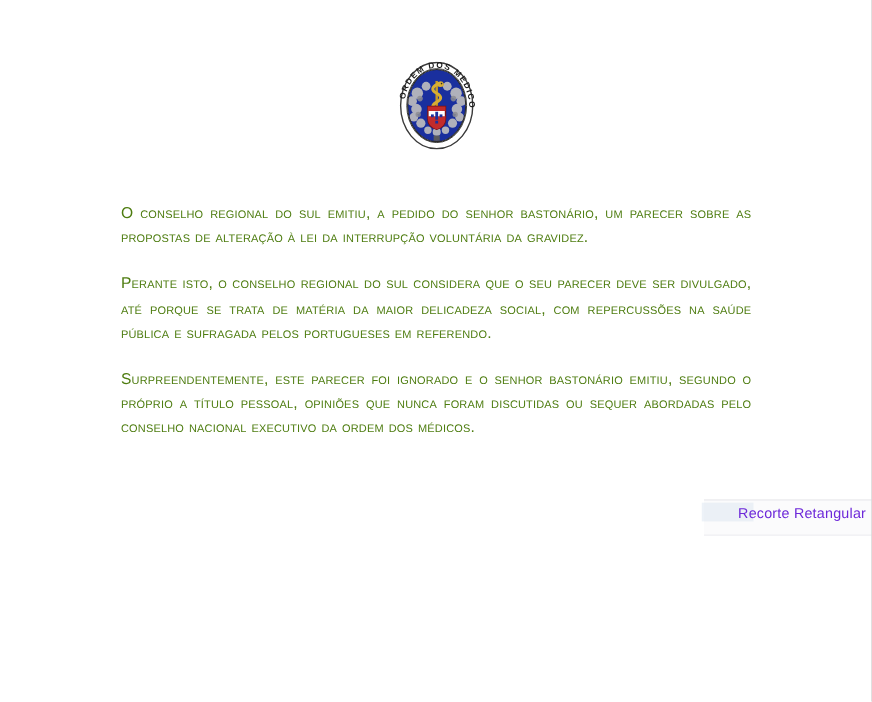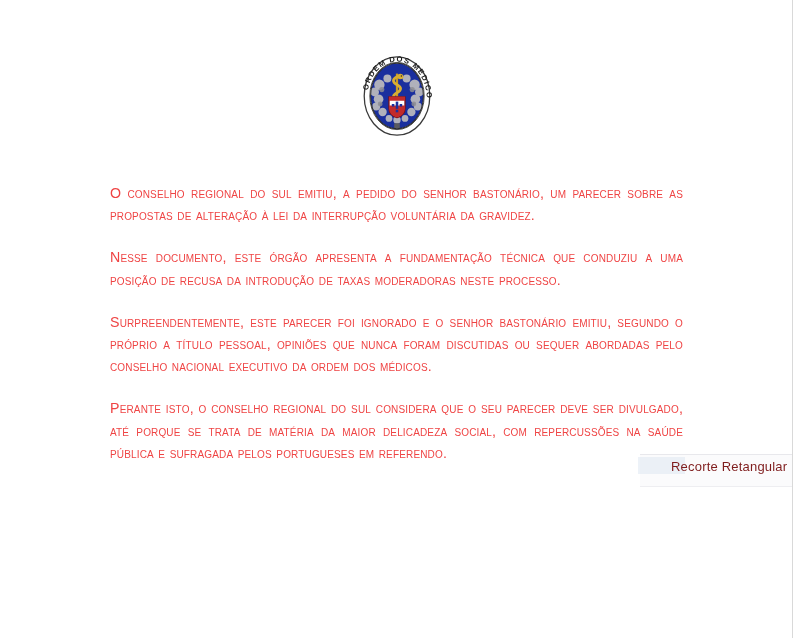--- a/index.html
+++ b/index.html
@@ -82,21 +82,21 @@
   .body-block {
     margin: 0 auto;
     padding-top: 42px;
     width: 573px;
   }
   p.para {
     margin: 0 0 20px 0;
     text-align: justify;
     font-size: 14.2px;
     line-height: 22.2px;
-    color: #ef4444;
+    color: #4d7c0f;
     font-variant: small-caps;
     text-transform: lowercase;
     letter-spacing: 0.15px;
     word-spacing: 0.4px;
   }
   p.para:last-child { margin-bottom: 0; }
 
   
   .snip-band {
     position: absolute;
@@ -107,21 +107,21 @@
     background: #fbfbfc;
     border-top: 1px solid #e8e8ec;
     border-bottom: 1px solid #eeeef1;
     pointer-events: none;
   }
   .snip-label {
     position: absolute;
     left: 671px;
     top: 459px;
     font-size: 13px;
-    color: #7f1d1d;
+    color: #6d28d9;
     white-space: nowrap;
     letter-spacing: 0.2px;
     pointer-events: none;
   }
   .snip-word-hl {
     position: absolute;
     left: 638px;
     top: 457px;
     width: 47px;
     height: 17px;
@@ -202,22 +202,21 @@
         </g>
         <ellipse cx="50" cy="50" rx="33" ry="41" fill="none" stroke="#2b2b2b" stroke-width="1.3"></ellipse>
       </svg>
     </span>
 
   </div>
 
 
   <div class="body-block">
     <p class="para sc">O Conselho Regional do Sul emitiu, a pedido do senhor Bastonário, um parecer sobre as propostas de alteração à Lei da Interrupção Voluntária da Gravidez.</p>
-    <p class="para sc">Nesse documento, este órgão apresenta a fundamentação técnica que conduziu a uma posição de recusa da introdução de taxas moderadoras neste processo.</p>
+    <p class="para sc">Perante isto, o Conselho Regional do Sul considera que o seu parecer deve ser divulgado, até porque se trata de matéria da maior delicadeza social, com repercussões na Saúde Pública e sufragada pelos portugueses em referendo.</p>
     <p class="para sc">Surpreendentemente, este parecer foi ignorado e o senhor Bastonário emitiu, segundo o próprio a título pessoal, opiniões que nunca foram discutidas ou sequer abordadas pelo Conselho Nacional Executivo da Ordem dos Médicos.</p>
-    <p class="para sc">Perante isto, o Conselho Regional do Sul considera que o seu parecer deve ser divulgado, até porque se trata de matéria da maior delicadeza social, com repercussões na Saúde Pública e sufragada pelos portugueses em referendo.</p>
   </div>
 
   <div class="snip-band"></div>
   <div class="snip-word-hl"></div>
   <div class="snip-label">Recorte Retangular</div>
 
 </div>
 
 </body></html>

